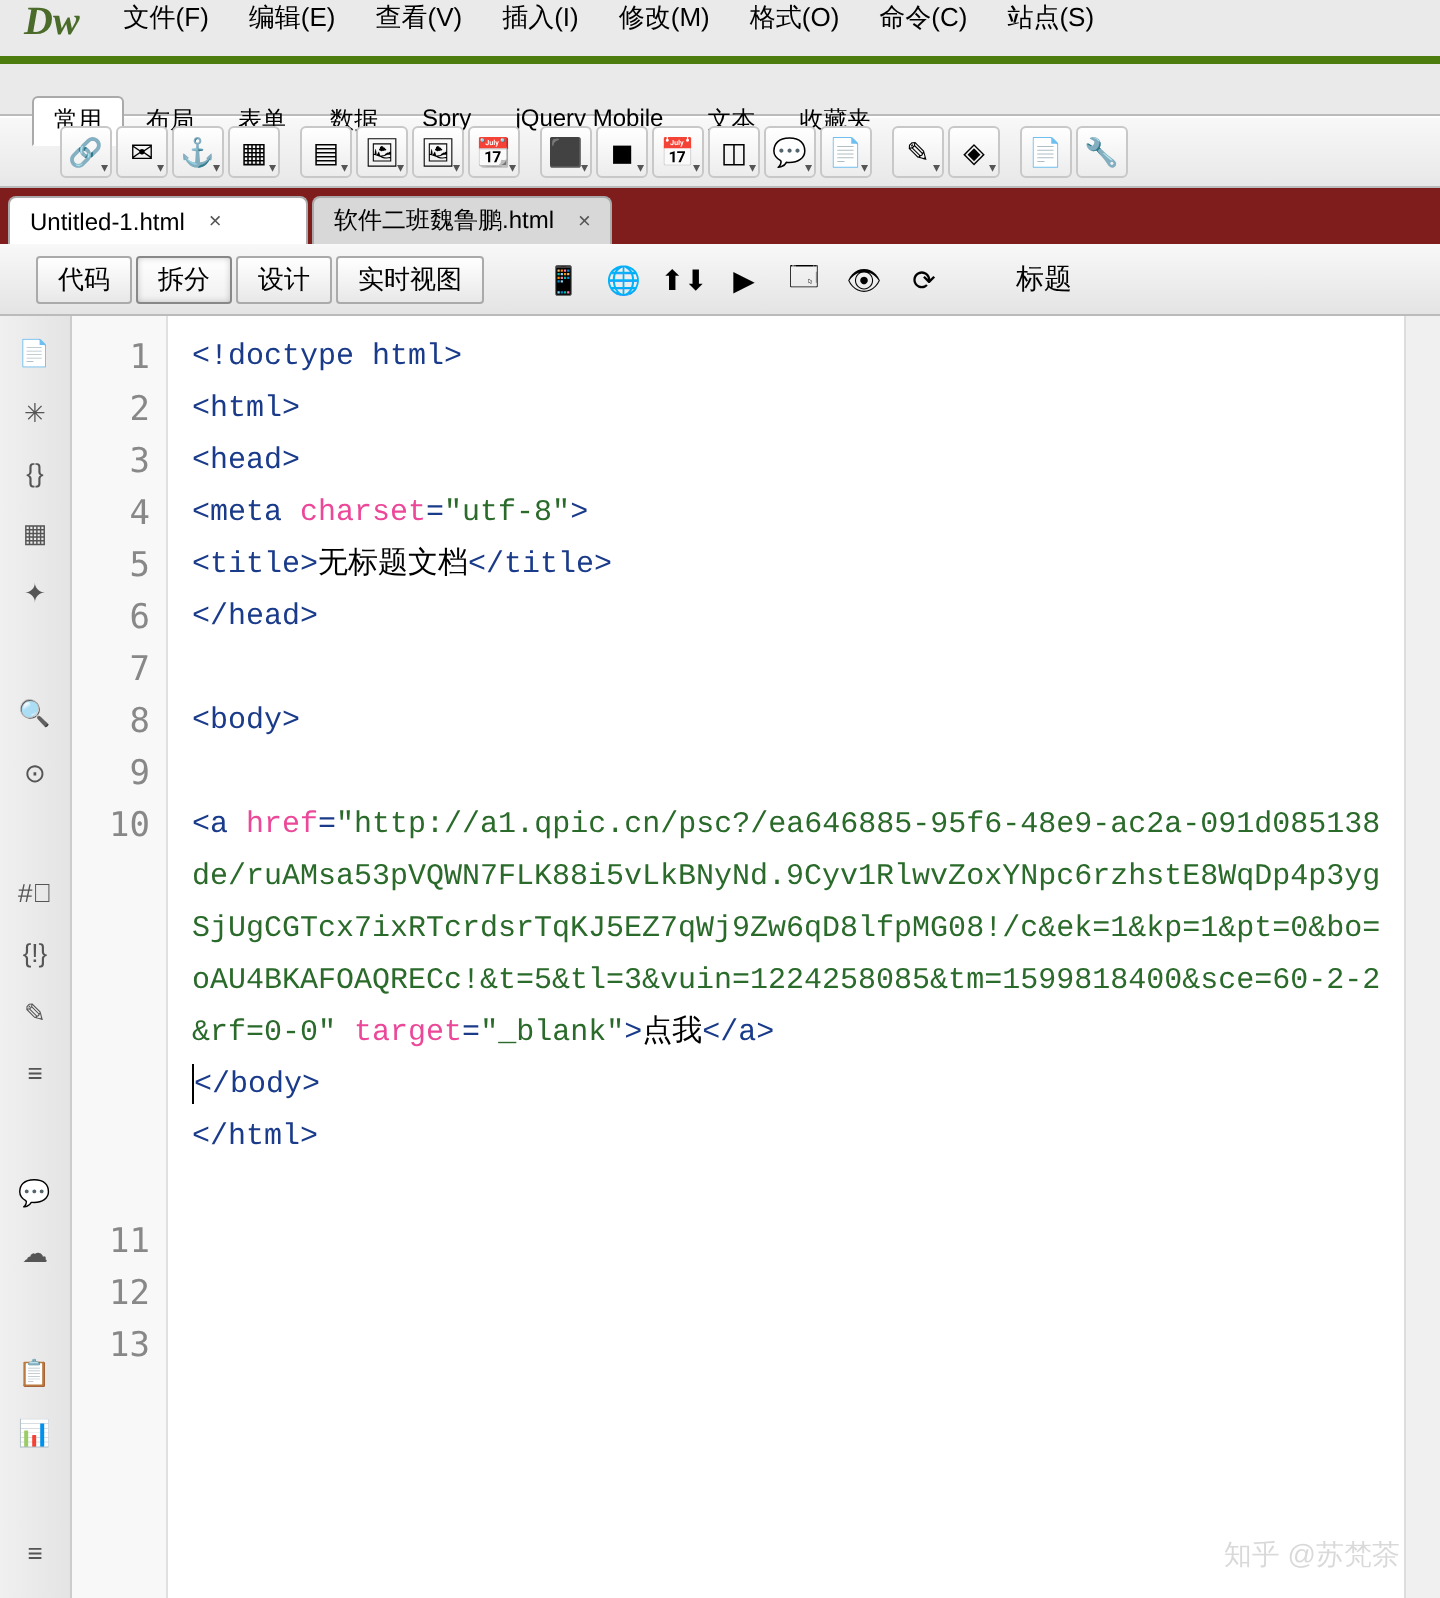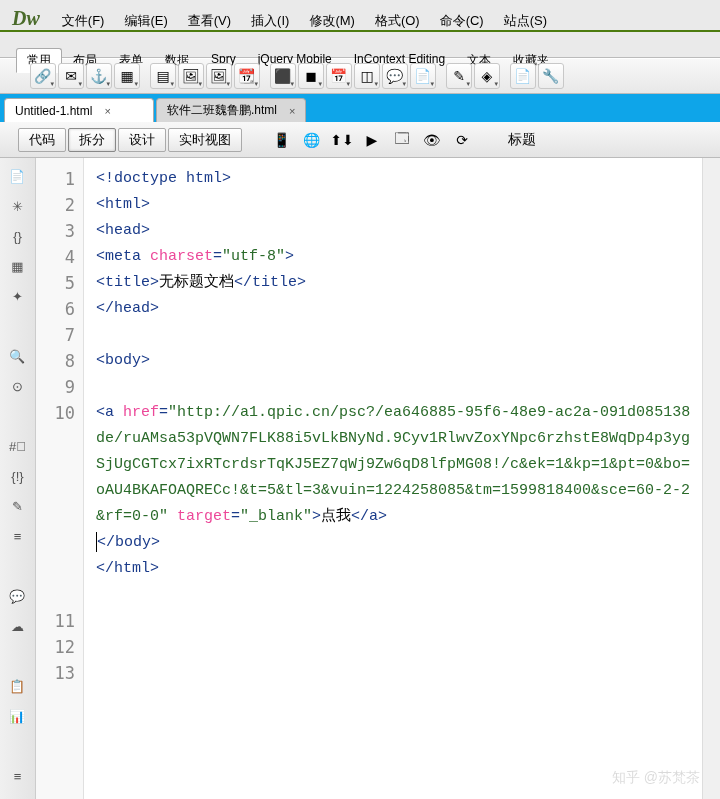--- a/index.html
+++ b/index.html
@@ -1,27 +1,27 @@
 <!DOCTYPE html>
 <html><head>
 <meta charset="utf-8">
 <style>
 * { box-sizing: border-box; margin: 0; padding: 0; }
 body { font-family: "Microsoft YaHei", Arial, sans-serif; font-size: 12px; background: #eaeaea; width: 720px; height: 799px; overflow: hidden; color: #000; }
-.menubar { display: flex; align-items: flex-end; height: 32px; background: #eaeaea; border-bottom: 2px solid #4d7c0f; padding: 0 4px; }
+.menubar { display: flex; align-items: flex-start; height: 32px; background: #eaeaea; border-bottom: 4px solid #4d7c0f; padding: 0 4px; }
 .logo { font-family: Georgia, serif; font-style: italic; font-weight: bold; font-size: 20px; color: #4a6b2a; padding: 0 12px 0 8px; }
 .menu-item { padding: 0 10px; font-size: 13px; cursor: default; }
 .insertbar { display: flex; align-items: center; height: 26px; background: #eaeaea; border-bottom: 1px solid #bbb; padding: 0 10px 0 16px; gap: 0; }
 .insert-tab { padding: 3px 10px; font-size: 12px; border: 1px solid transparent; cursor: default; border-radius: 3px 3px 0 0; position: relative; top: 16px; }
 .insert-tab.active { background: #fff; border: 1px solid #aaa; border-bottom: 1px solid #fff; }
 .iconbar { display: flex; align-items: center; height: 36px; background: linear-gradient(#f8f8f8,#e8e8e8); border-top: 1px solid #fff; border-bottom: 1px solid #bbb; padding: 0 8px 0 30px; gap: 2px; }
 .ibtn { width: 26px; height: 26px; border: 1px solid #c8c8c8; border-radius: 3px; background: linear-gradient(#fff,#ececec); display: flex; align-items: center; justify-content: center; font-size: 14px; cursor: default; position: relative; }
 .ibtn.dd::after { content: "▾"; font-size: 7px; position: absolute; right: 1px; bottom: 0; color: #555; }
 .sep { width: 6px; }
-.tabstrip { display: flex; align-items: flex-end; height: 28px; background: #0ea5e9; padding: 4px 4px 0 4px; gap: 2px; }
+.tabstrip { display: flex; align-items: flex-end; height: 28px; background: #7f1d1d; padding: 4px 4px 0 4px; gap: 2px; }
 .doctab { display: flex; align-items: center; height: 24px; padding: 0 8px 0 10px; background: #d8d8d8; border: 1px solid #aaa; border-bottom: none; border-radius: 4px 4px 0 0; font-size: 12px; gap: 10px; min-width: 150px; }
 .doctab.active { background: #fff; }
 .tab-close { font-size: 11px; color: #555; cursor: default; padding: 0 2px; }
 .doc-toolbar { display: flex; align-items: center; height: 36px; background: linear-gradient(#f8f8f8,#e4e4e4); border-bottom: 1px solid #bbb; padding: 0 8px 0 18px; gap: 4px; }
 .view-btn { height: 24px; padding: 0 10px; border: 1px solid #aaa; background: linear-gradient(#fff,#e8e8e8); font-size: 13px; cursor: default; display: flex; align-items: center; border-radius: 2px; }
 .view-btn.active { background: linear-gradient(#fff,#f0f0f0); border-color: #888; box-shadow: inset 0 0 3px rgba(0,0,0,0.2); }
 .tbtn { width: 24px; height: 22px; display: flex; align-items: center; justify-content: center; font-size: 14px; cursor: default; border-radius: 2px; }
 .title-label { margin-left: 30px; font-size: 14px; }
 .editor-area { display: flex; height: calc(799px - 32px - 26px - 36px - 28px - 36px); background: #fff; }
 .left-gutter { width: 36px; background: linear-gradient(to right,#f0f0f0,#e4e4e4); border-right: 1px solid #ccc; display: flex; flex-direction: column; align-items: center; padding-top: 8px; gap: 10px; }
@@ -55,21 +55,20 @@
 </div>
 
 <div class="insertbar">
   <div id="insert-tabs" style="display:flex;">
       <div class="insert-tab active">常用</div>
       <div class="insert-tab">布局</div>
       <div class="insert-tab">表单</div>
       <div class="insert-tab">数据</div>
       <div class="insert-tab">Spry</div>
       <div class="insert-tab">jQuery Mobile</div>
-      <div class="insert-tab">InContext Editing</div>
       <div class="insert-tab">文本</div>
       <div class="insert-tab">收藏夹</div>
     </div>
 </div>
 
 <div class="iconbar">
   <div id="icon-row" style="display:flex;gap:2px;align-items:center;">
       <div class="ibtn dd">🔗</div>
       <div class="ibtn dd">✉</div>
       <div class="ibtn dd">⚓</div>

